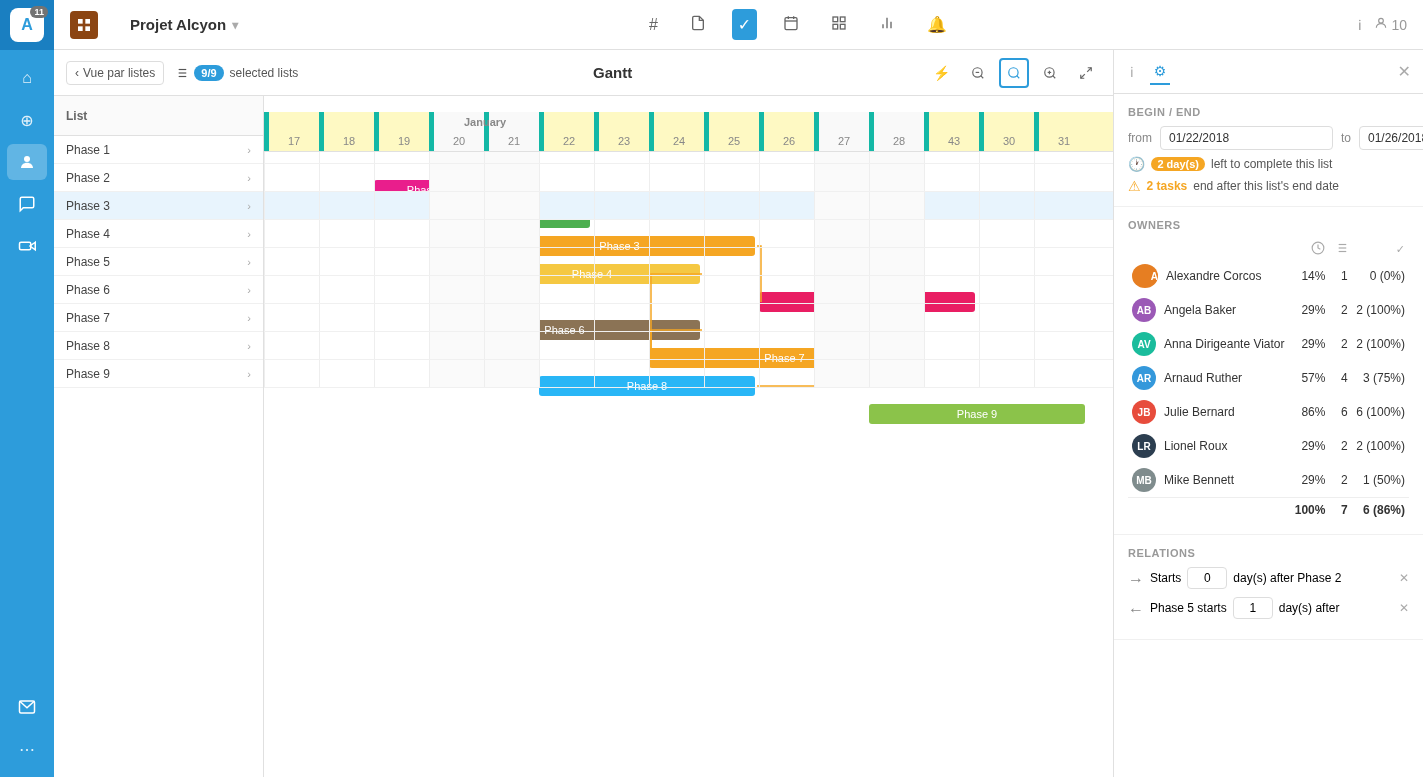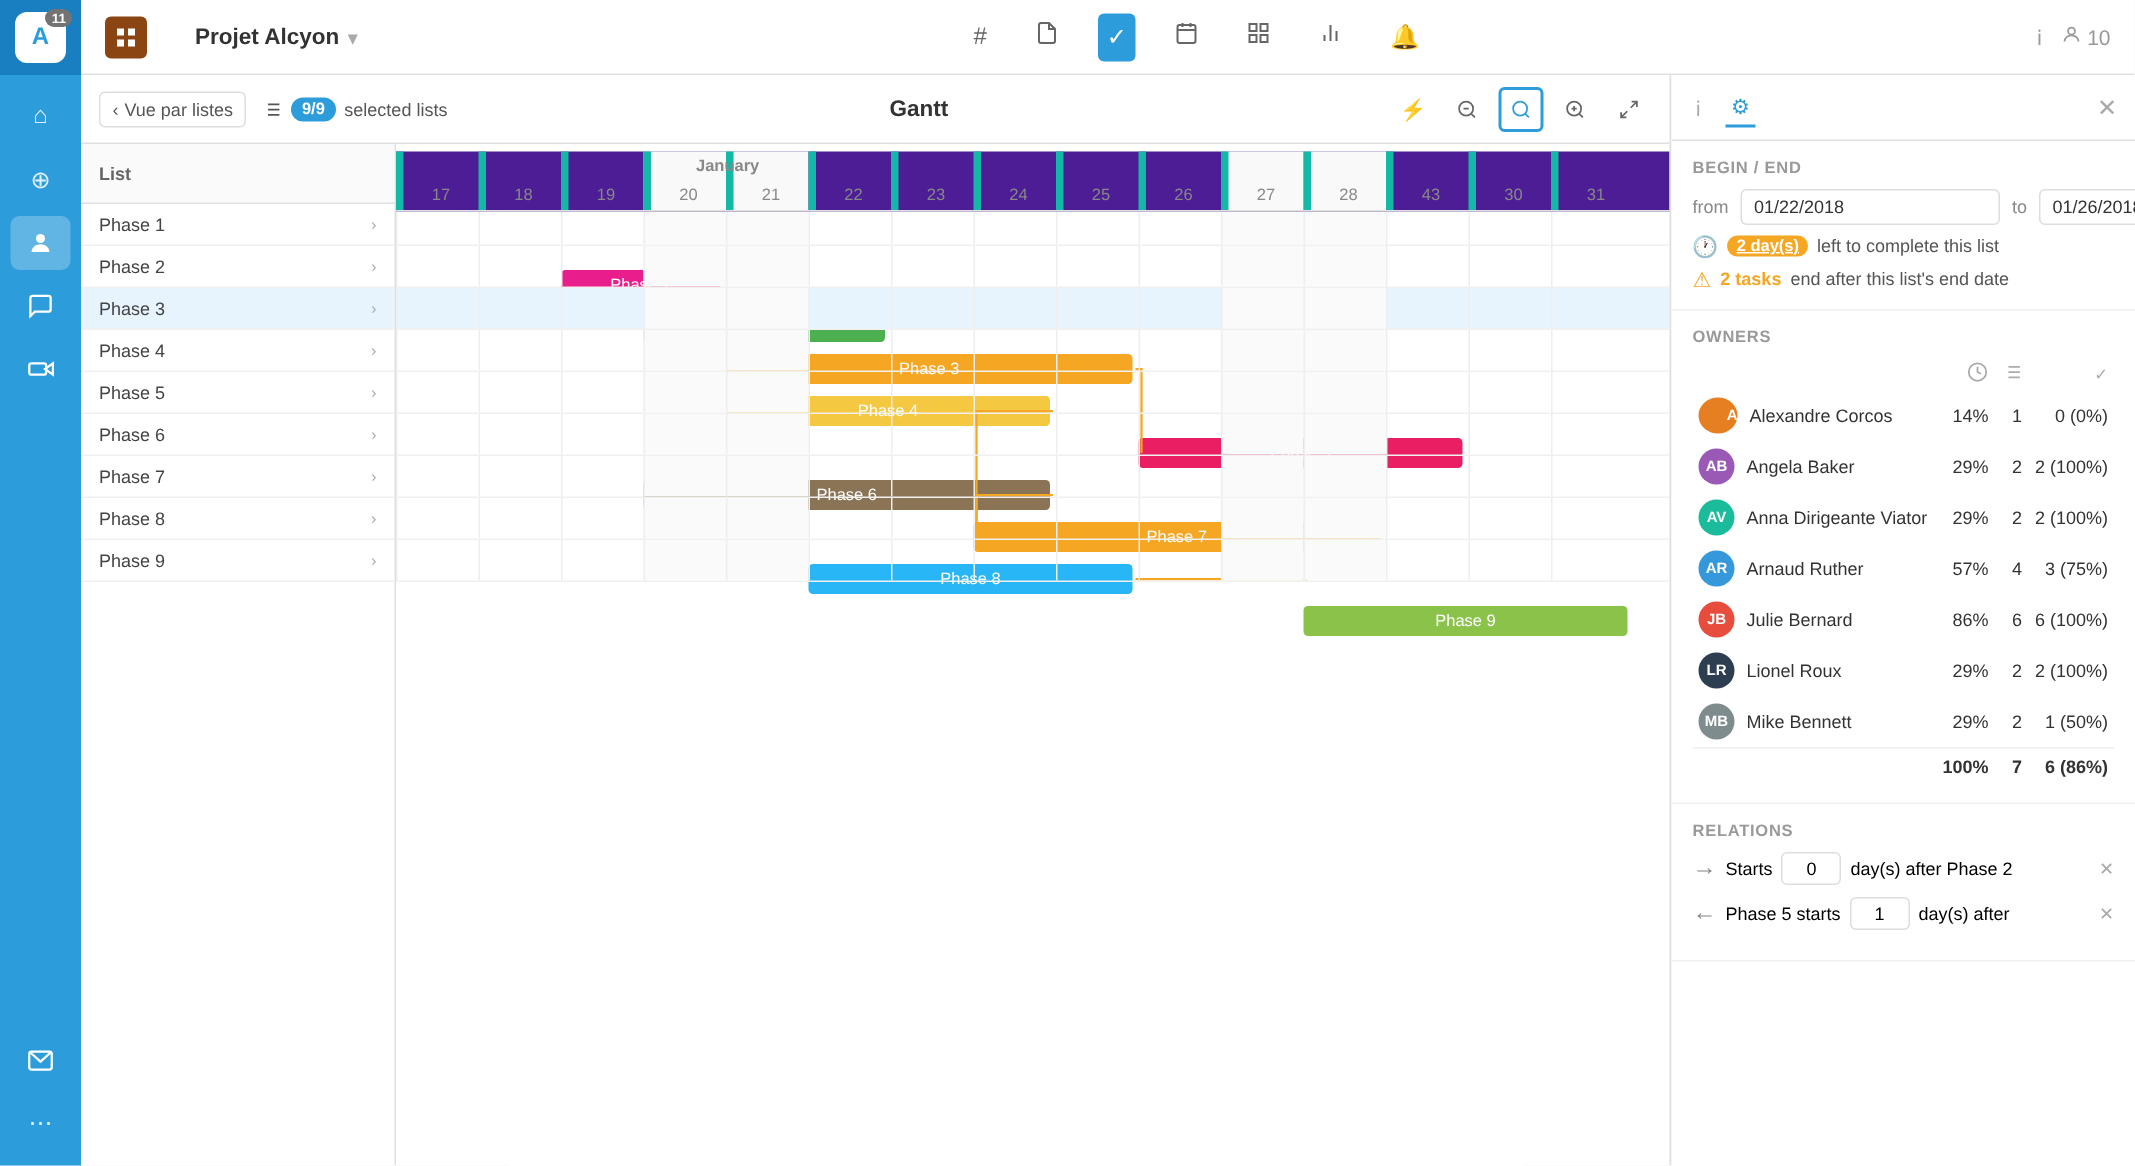--- a/index.html
+++ b/index.html
@@ -263,26 +263,26 @@
     .list-item-arrow { color: #aaa; font-size: 11px; }
 
     
     .chart-area {
       flex: 1;
       overflow: auto;
       position: relative;
     }
     .chart-header {
       height: 40px;
-      background: #4c1d95;
+      background: #fef9c3;
       border-bottom: 1px solid #e0e0e0;
       display: flex;
       align-items: flex-end;
       position: sticky;
-      top: 5px;
+      top: 16px;
       z-index: 5;
     }
     .month-label {
       position: absolute;
       top: 4px;
       font-size: 11px;
       color: #888;
       font-weight: 600;
     }
     .day-cells {
@@ -909,21 +909,21 @@
       <div class="panel-section">
         <div class="panel-section-title">BEGIN / END</div>
         <div class="date-row">
           <span class="date-label">from</span>
           <input type="text" class="date-input" value="01/22/2018" style="">
           <span class="date-label">to</span>
           <input type="text" class="date-input" value="01/26/2018" style="">
         </div>
         <div class="info-row">
           <span class="info-icon-clock">🕐</span>
-          <span style="background:#f5a623; color:white; padding:1px 6px; border-radius:10px; font-size:11px; font-weight:600;text-decoration:underline;">2 day(s)</span>
+          <span style="background:#f5a623; color:white; padding:1px 6px; border-radius:10px; font-size:11px; font-weight:600;">2 day(s)</span>
           <span style="color:#555; font-size:12px;">left to complete this list</span>
         </div>
         <div class="info-row">
           <span class="info-icon-warn">⚠</span>
           <span class="info-highlight">2 tasks</span>
           <span style="color:#555; font-size:12px;">end after this list's end date</span>
         </div>
       </div>
 
       <div class="panel-section">

